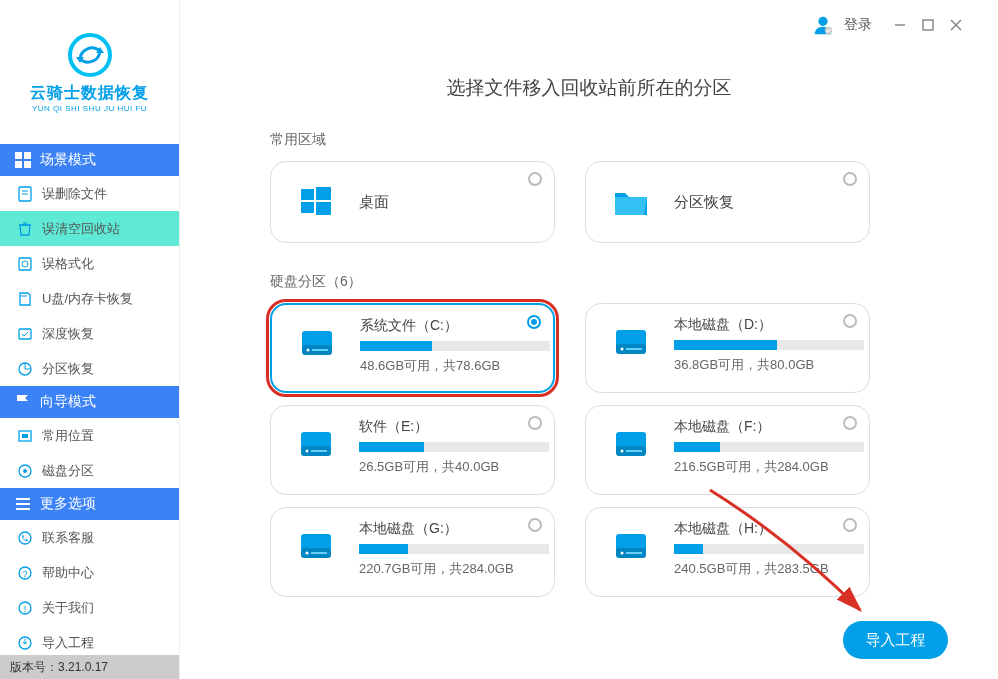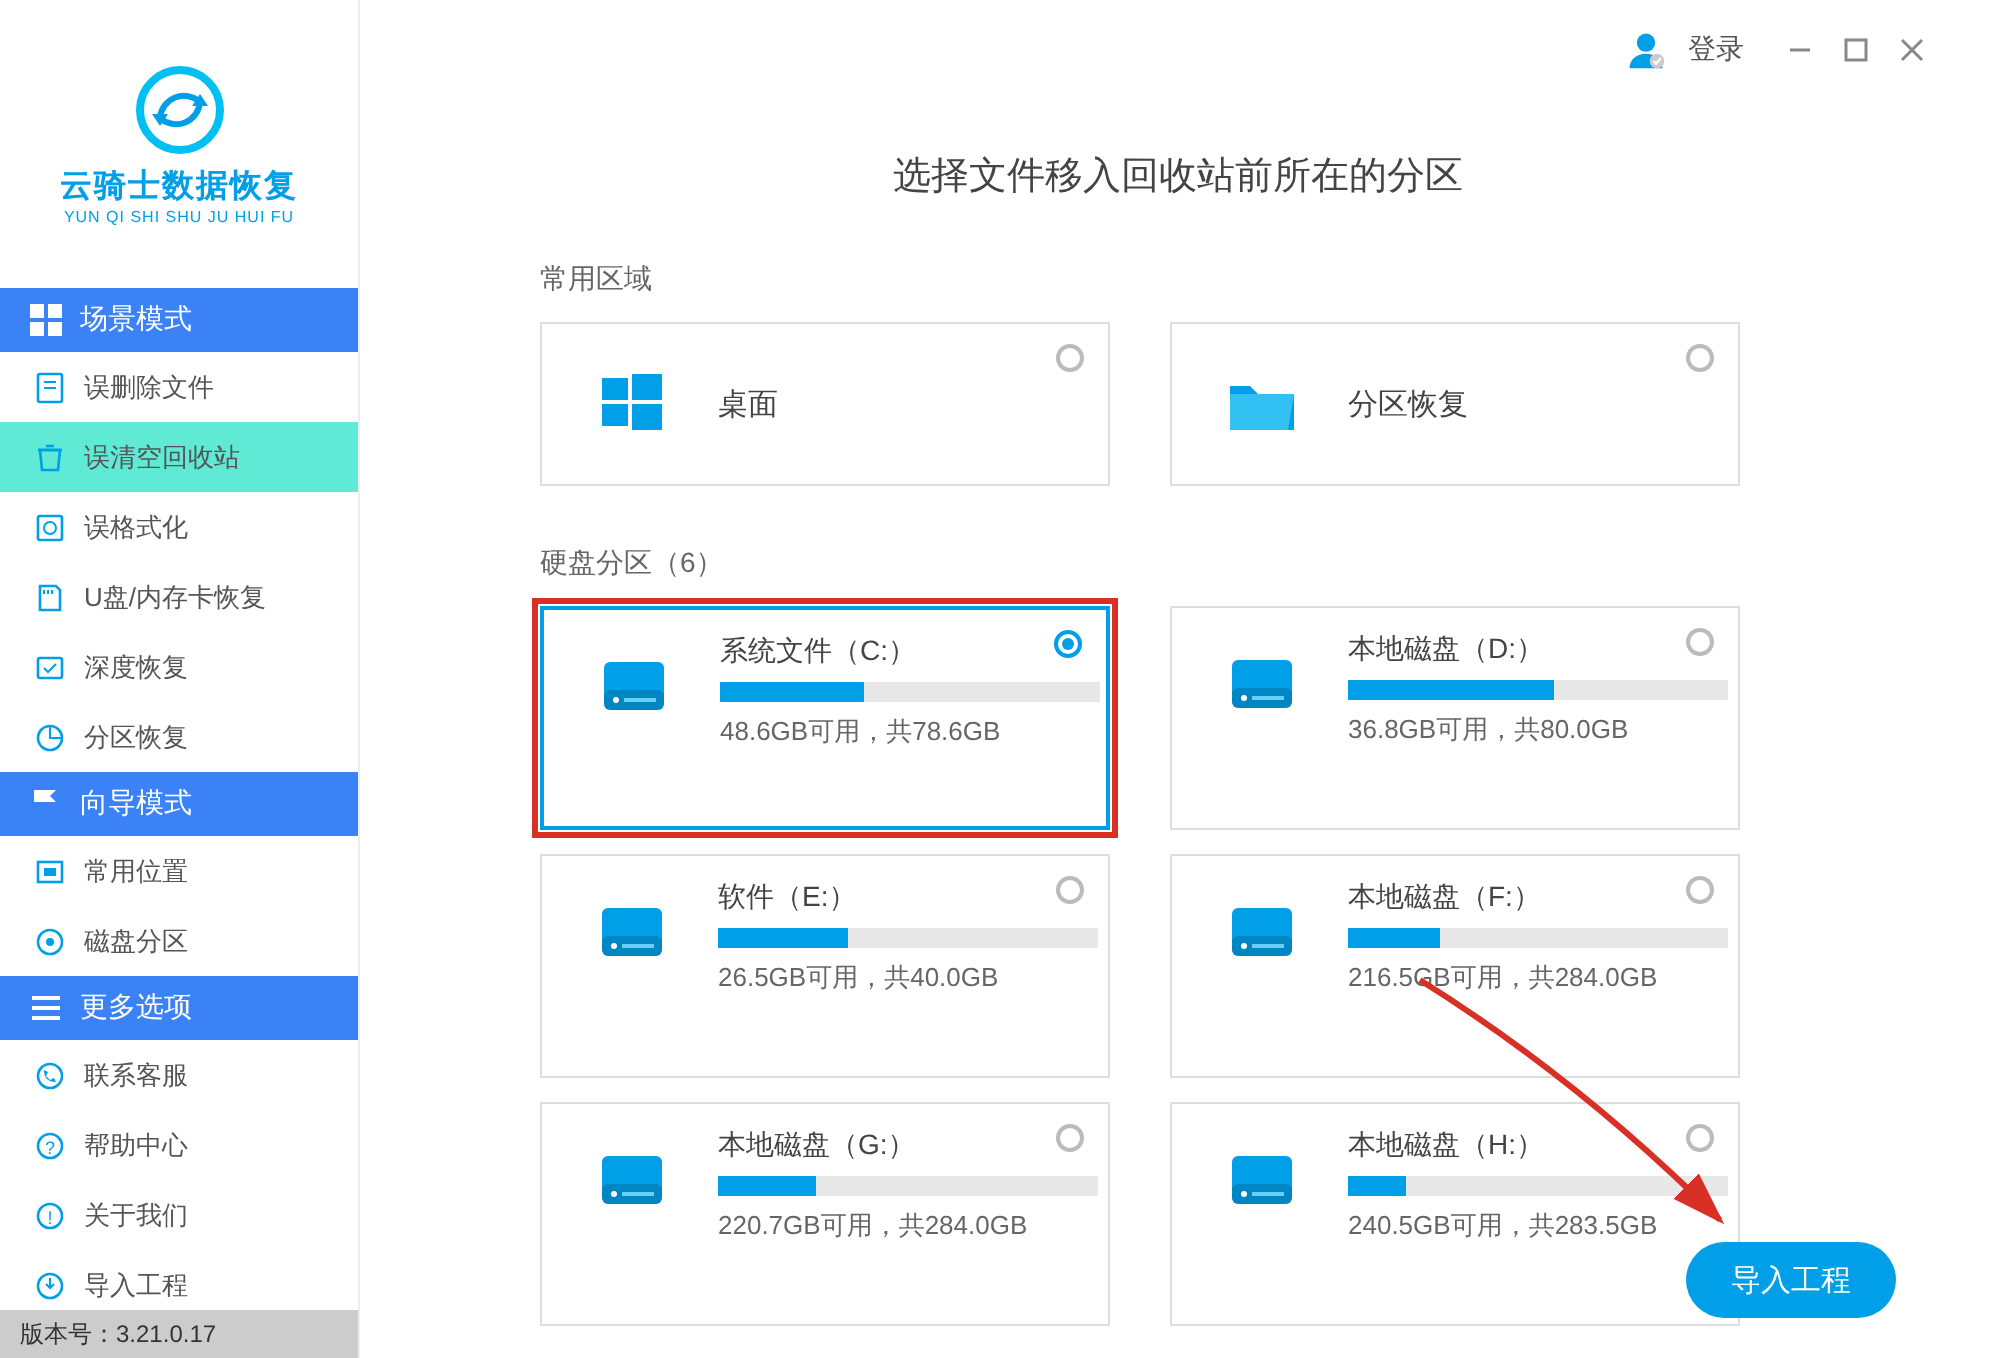--- a/index.html
+++ b/index.html
@@ -31,22 +31,22 @@
 
 .version { position: absolute; bottom: 0; left: 0; width: 100%; height: 24px; background: #ccc; color: #333; font-size: 12px; display: flex; align-items: center; padding-left: 10px; }
 
 
 .main { margin-left: 180px; height: 100%; padding: 30px 40px 0 40px; position: relative; }
 .page-title { text-align: center; font-size: 19px; color: #444; margin-top: 45px; }
 
 .section-label { font-size: 14px; color: #666; margin-top: 30px; margin-left: 50px; }
 
 .card-row { display: flex; gap: 30px; margin-top: 12px; margin-left: 50px; }
-.card { width: 285px; height: 82px; border: 1px solid #ddd; border-radius: 0; position: relative; display: flex; align-items: center; padding-left: 20px; cursor: pointer;}
-.card.tall { height: 112px; align-items: flex-start; padding-top: 12px;}
+.card { width: 285px; height: 82px; border: 1px solid #ddd; border-radius: 16px; position: relative; display: flex; align-items: center; padding-left: 20px; cursor: pointer;}
+.card.tall { height: 90px; align-items: flex-start; padding-top: 12px;}
 .card.selected { border: 2px solid #009fe8; }
 .card.highlight { outline: 3px solid #d93025; outline-offset: 1px; }
 .card .radio { position: absolute; top: 10px; right: 12px; width: 14px; height: 14px; border: 2px solid #bbb; border-radius: 50%; }
 .card.selected .radio { border-color: #009fe8; }
 .card.selected .radio::after { content: ""; position: absolute; top: 2px; left: 2px; width: 6px; height: 6px; background: #009fe8; border-radius: 50%; }
 
 .card-icon { width: 50px; height: 50px; display: flex; align-items: center; justify-content: center; margin-right: 18px; }
 .card-icon svg { width: 42px; height: 42px; }
 
 .card-big-label { font-size: 15px; color: #444; }

